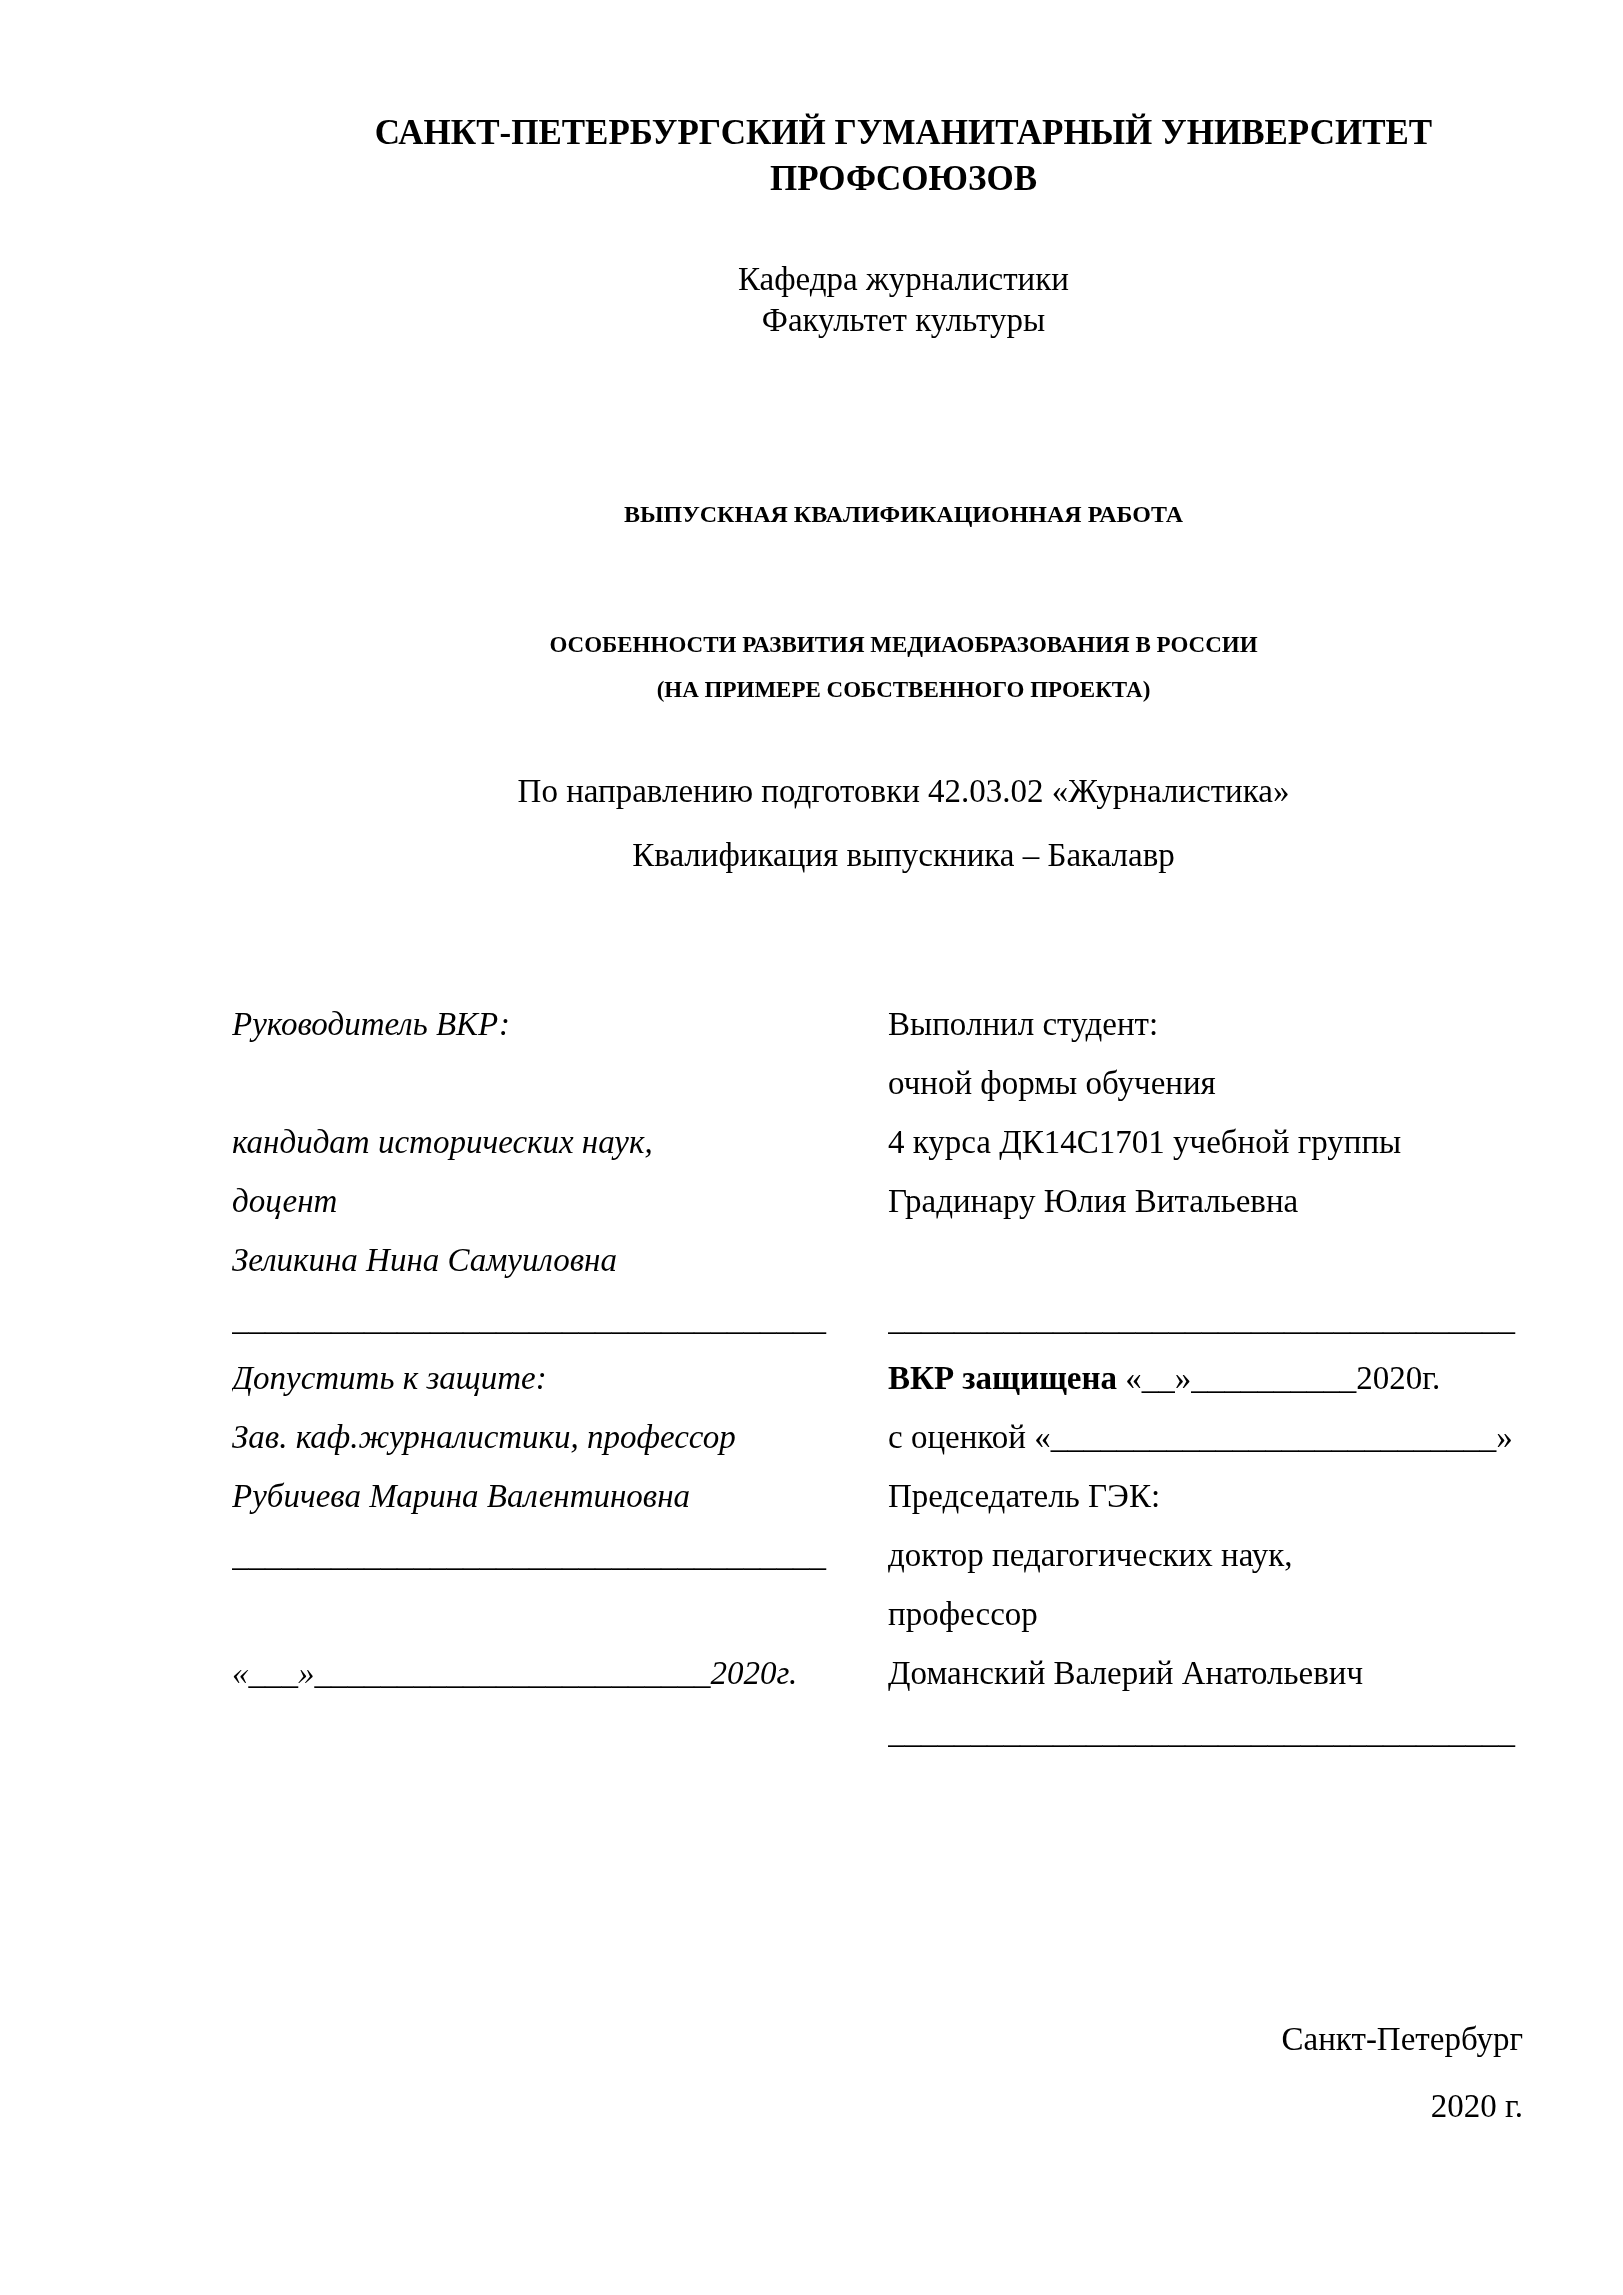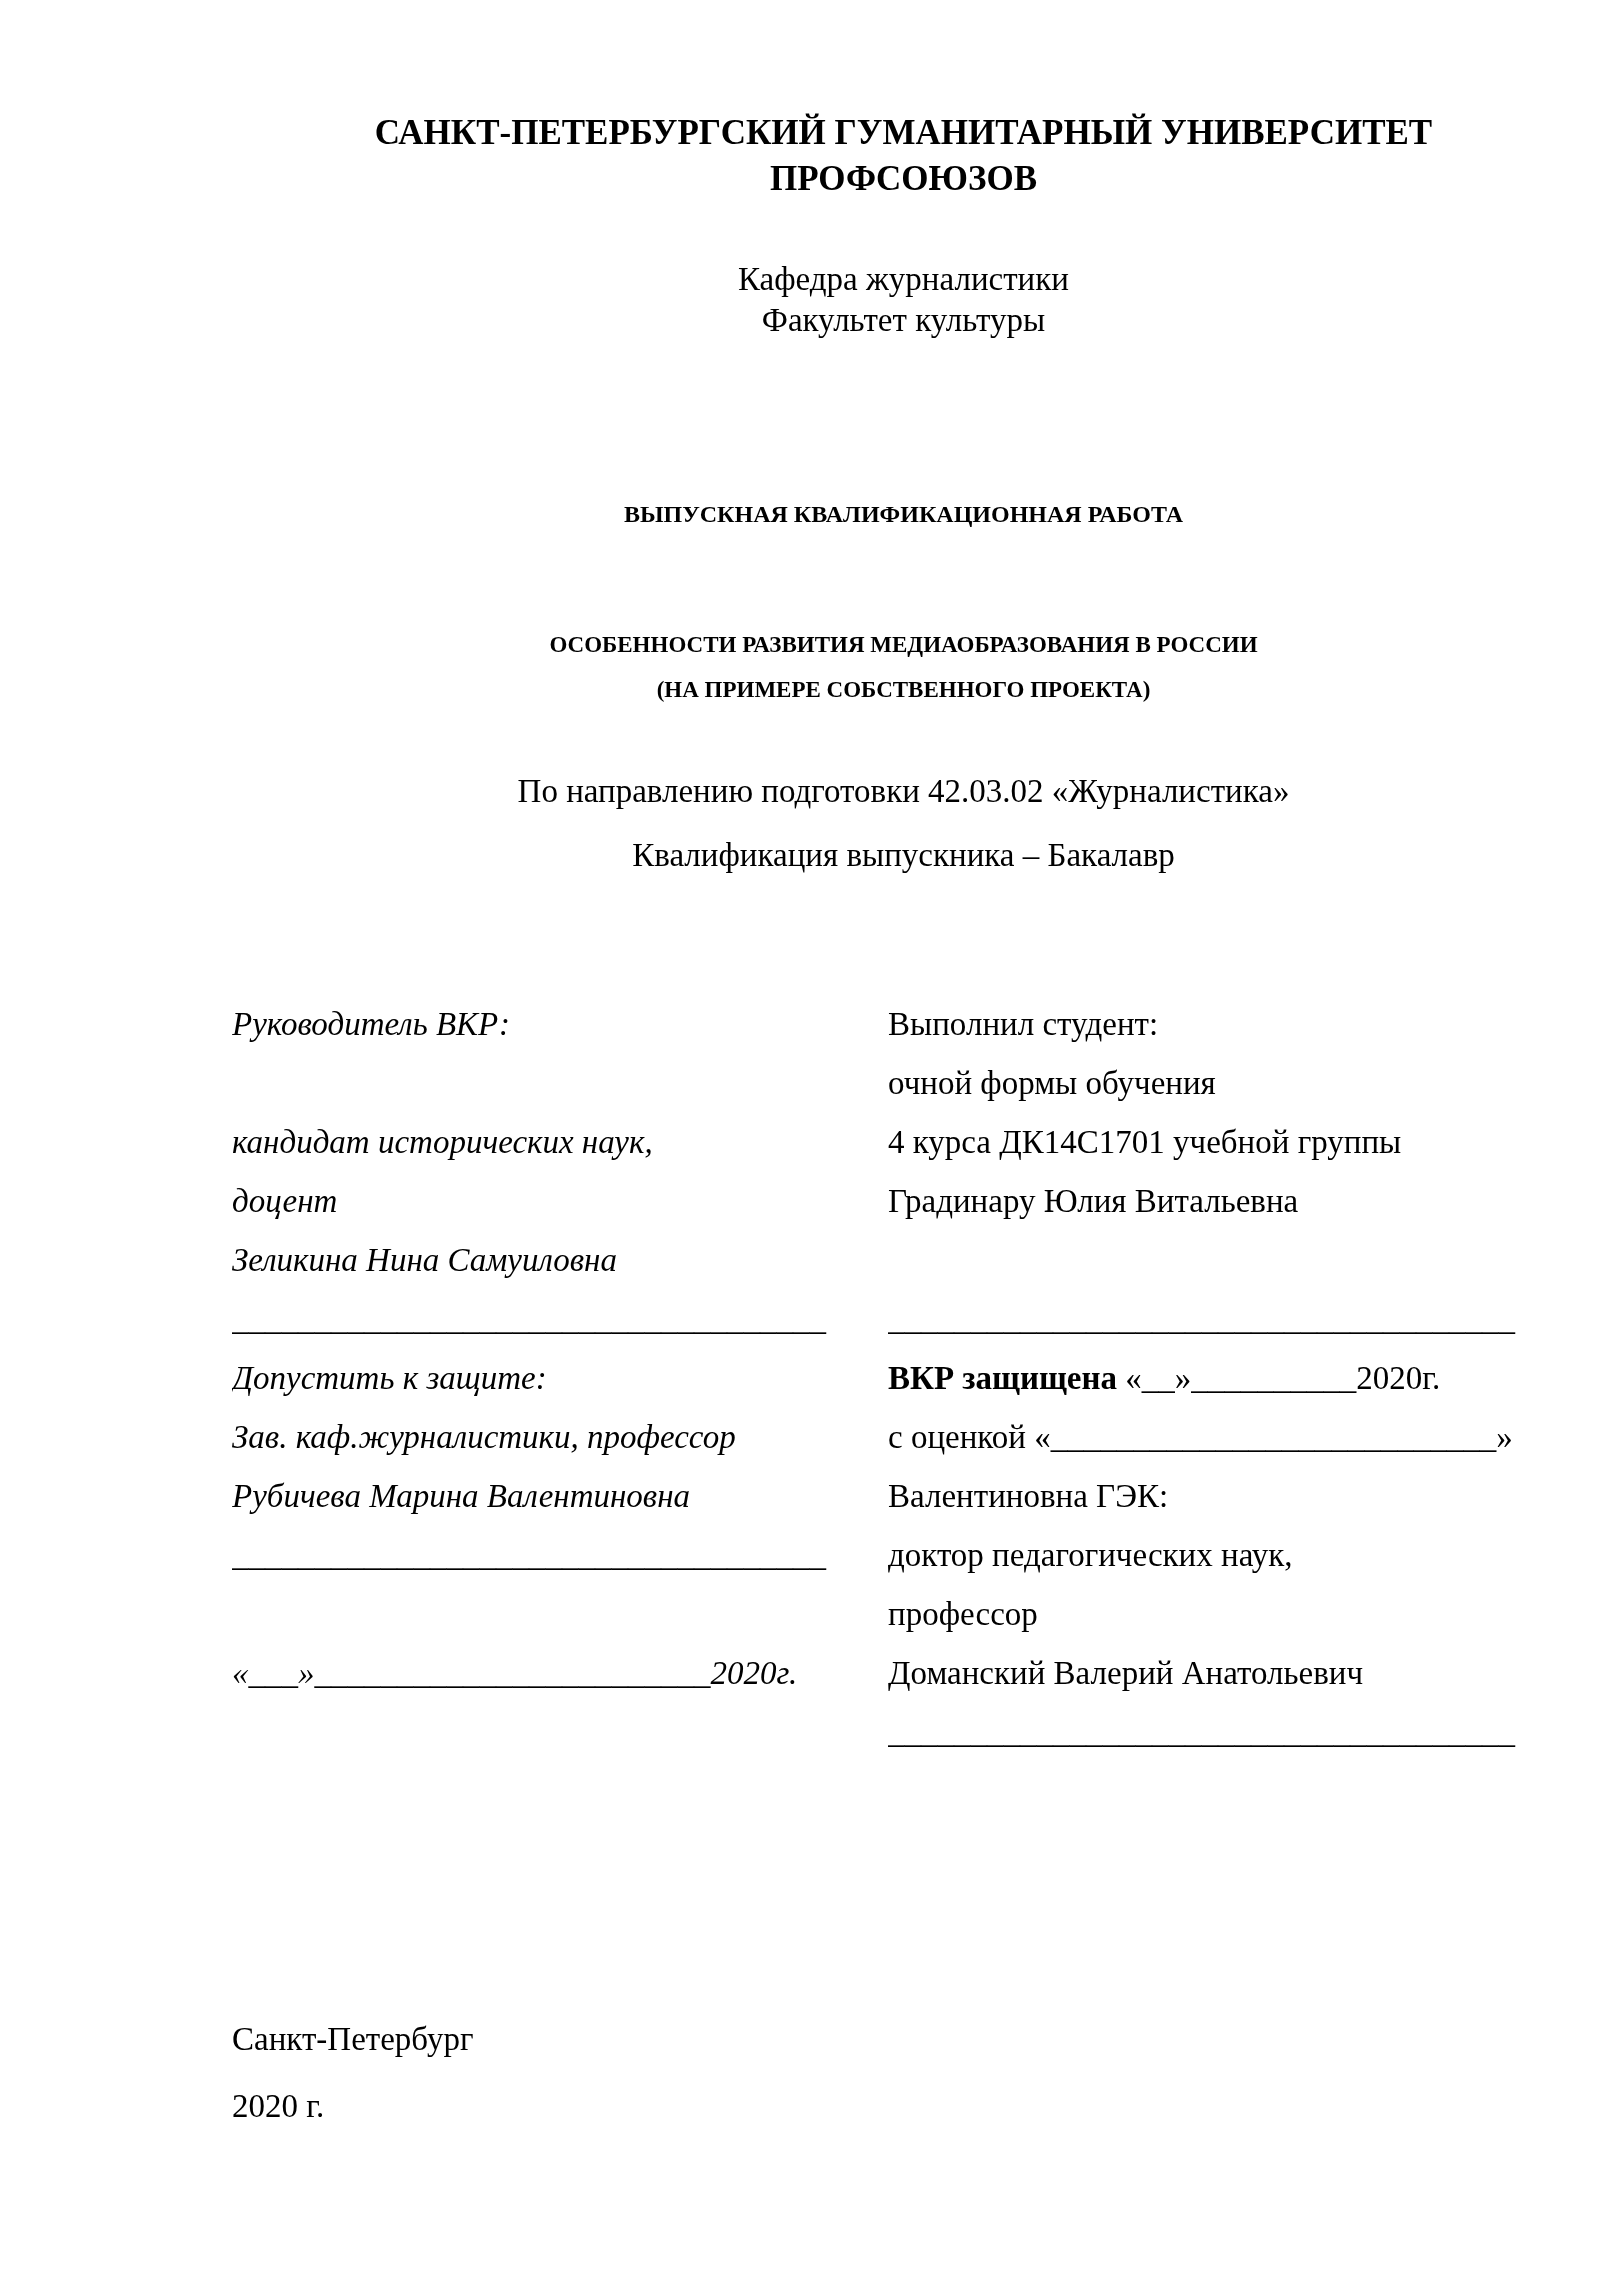--- a/index.html
+++ b/index.html
@@ -56,23 +56,23 @@
   }
   .col { line-height: 59px; }
   .col.left  { width: 656px; flex: 0 0 656px; font-style: italic; }
   .col.right { flex: 1 1 auto; }
   .row { white-space: nowrap; overflow: hidden; }
   .blank-row { height: 59px; }
   .sig { letter-spacing: 0; }
   .footer {
     position: absolute;
     left: 232px;
-    right: 116px;
+    right: 100px;
     top: 2010px;
-    text-align: left;
+    text-align: right;
     line-height: 59px;
   }
   .footer .year { margin-top: 7.9px; }
 </style>
 </head>
 <body>
 
 <div class="page">
 
   <div class="center university">
@@ -115,21 +115,21 @@
 
     <div class="col right">
       <div class="row">Выполнил студент:</div>
       <div class="row">очной формы обучения</div>
       <div class="row">4 курса ДК14С1701 учебной группы</div>
       <div class="row">Градинару Юлия Витальевна</div>
       <div class="blank-row"></div>
       <div class="row sig">______________________________________</div>
       <div class="row"><span class="bold">ВКР защищена</span><span> «__»__________2020г.</span></div>
       <div class="row sig">с оценкой «___________________________»</div>
-      <div class="row">Валентиновна ГЭК:</div>
+      <div class="row">Председатель ГЭК:</div>
       <div class="row">доктор педагогических наук,</div>
       <div class="row">профессор</div>
       <div class="row">Доманский Валерий Анатольевич</div>
       <div class="row sig">______________________________________</div>
     </div>
 
   </div>
 
   <div class="footer">
     <div>Санкт-Петербург</div>

